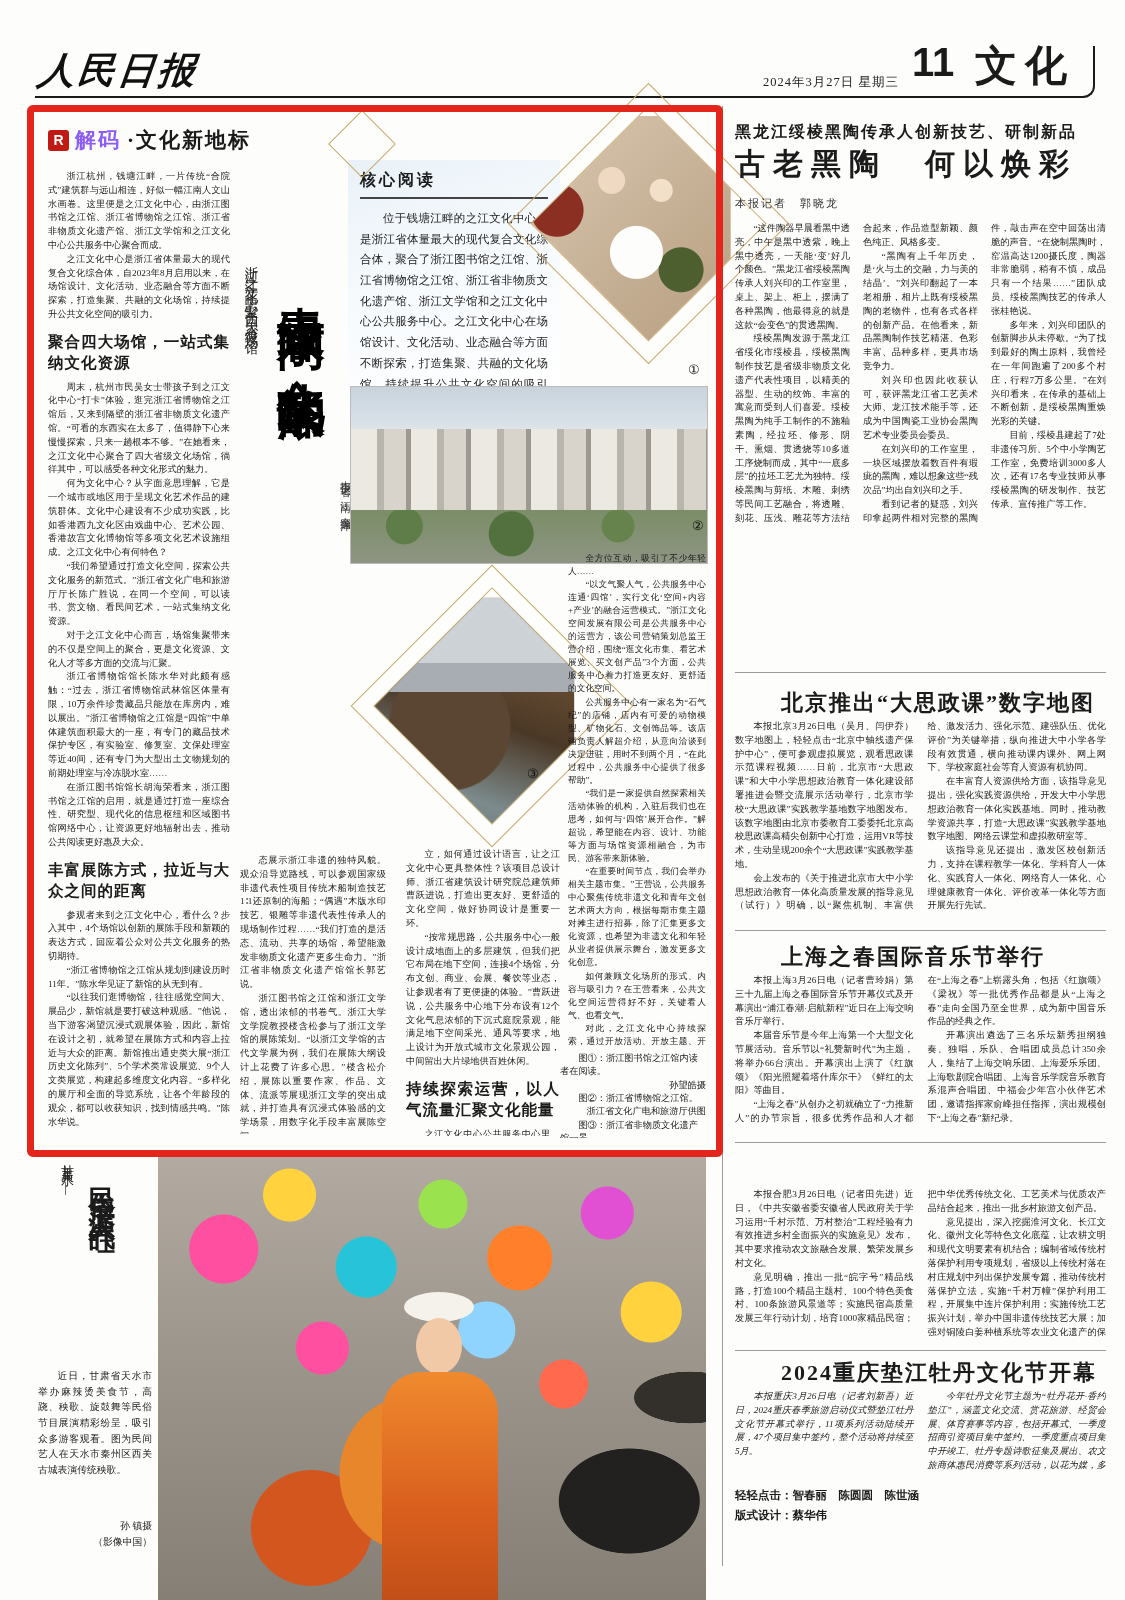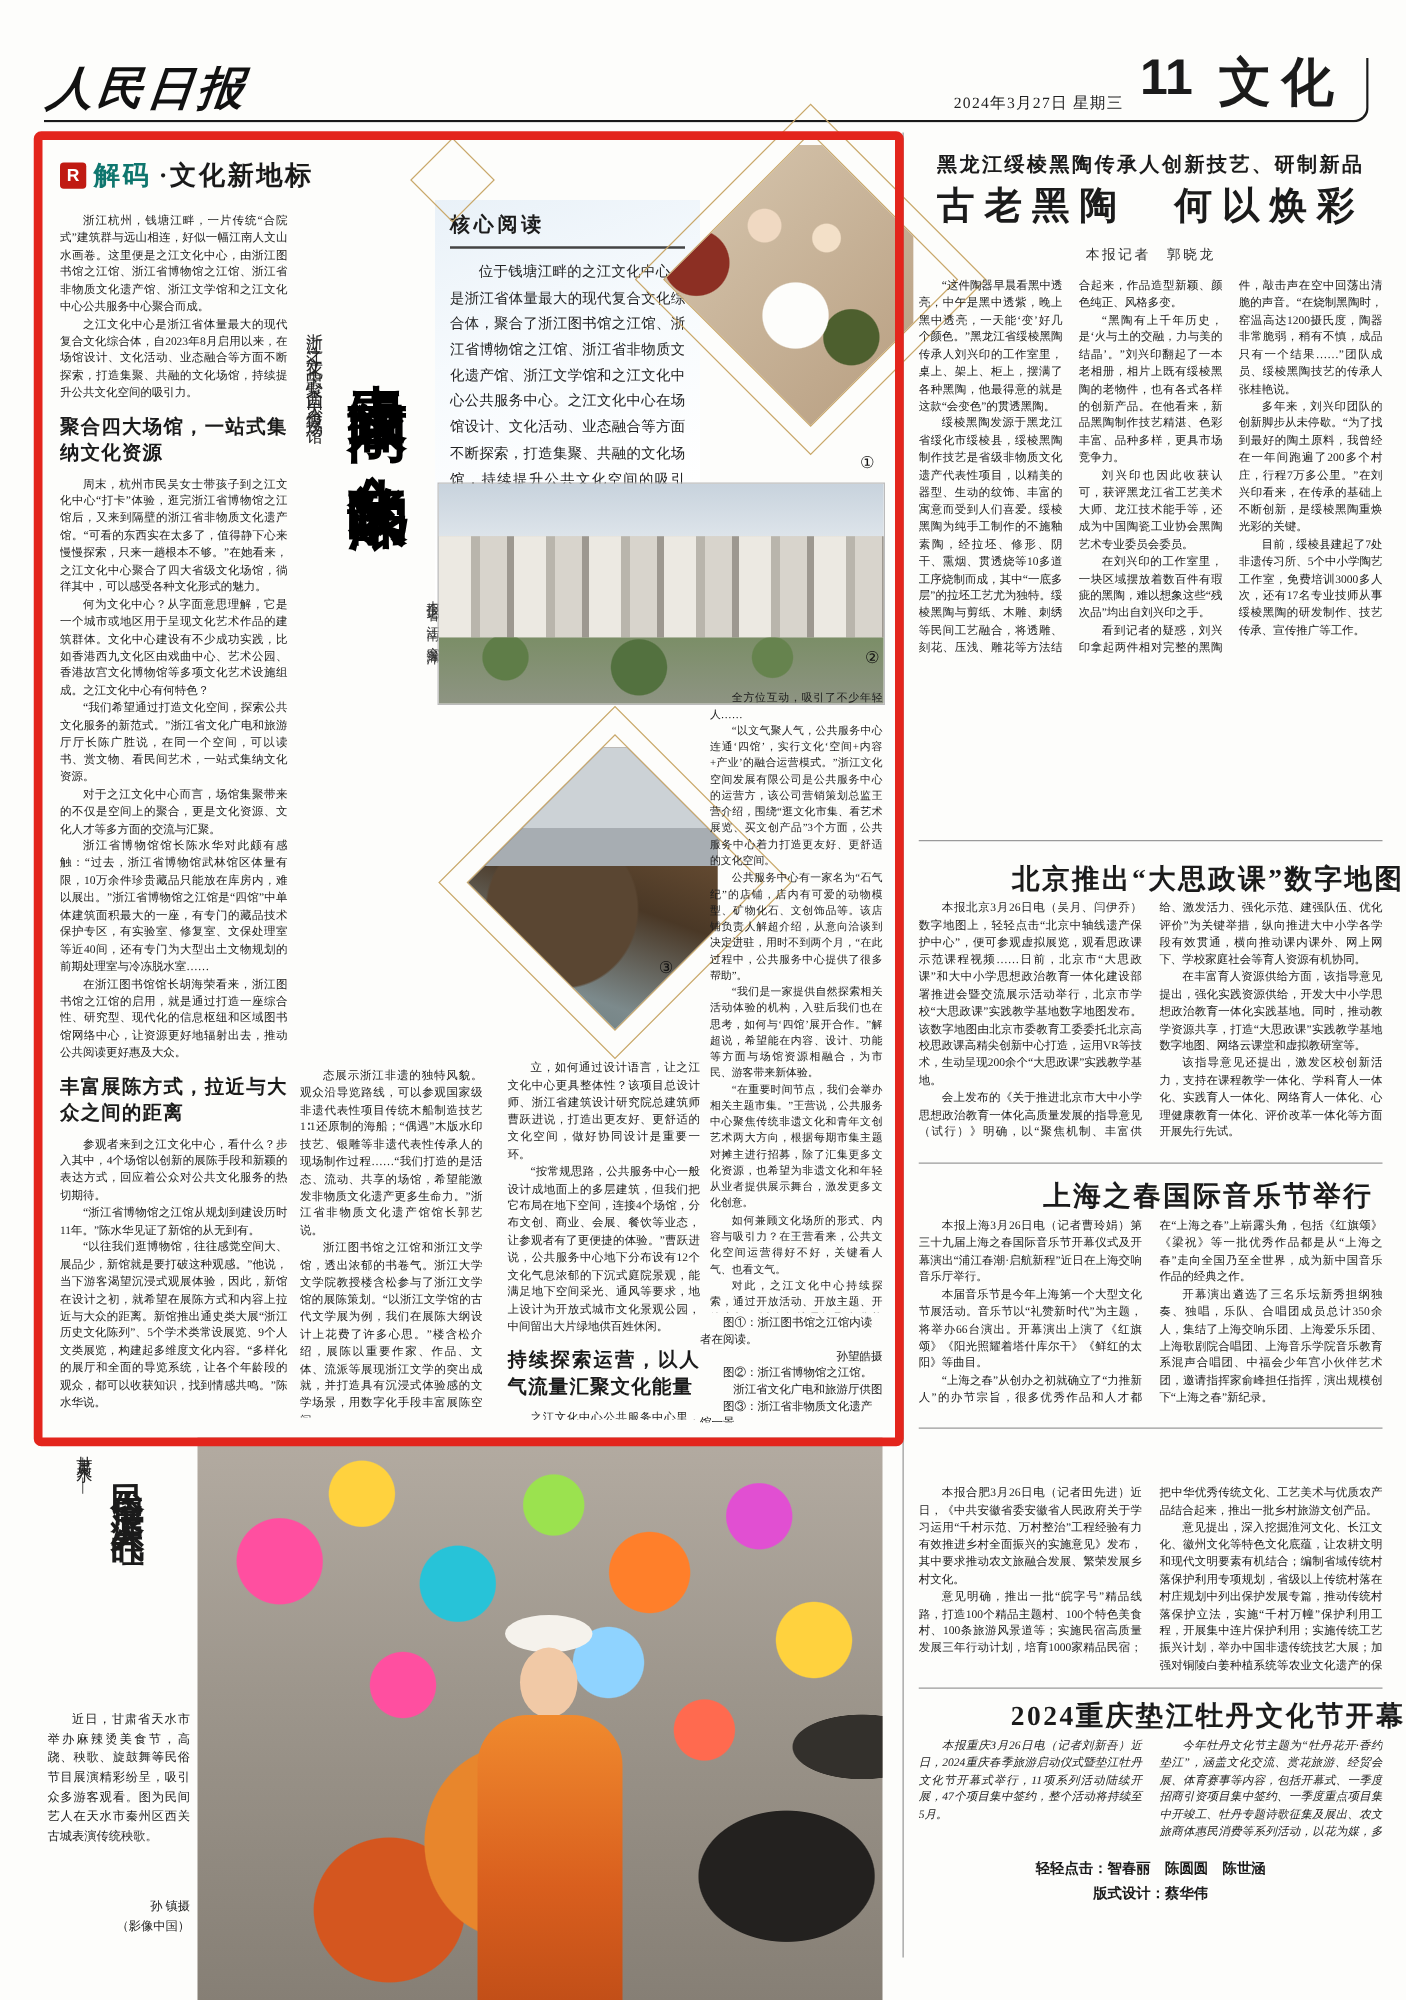--- a/index.html
+++ b/index.html
@@ -13,21 +13,21 @@
   .hdr-page{left:912px;top:40px;font-size:40px;font-weight:bold;font-family:"Liberation Sans","DejaVu Sans",sans-serif;}
   .hdr-section{left:975px;top:38px;font-size:42px;font-weight:bold;letter-spacing:8px;}
   .hdr-bracket{left:35px;top:46px;width:1058px;height:50px;border-bottom:2.5px solid #1a1a1a;
         border-right:2.5px solid #1a1a1a;border-bottom-right-radius:12px;}
   
   .red-box{left:27px;top:105px;width:682px;height:1038px;border:7px solid #e3251c;border-radius:6px;z-index:60;pointer-events:none;}
   
   .rubric{left:48px;top:126px;display:flex;align-items:center;gap:6px;}
   .rubric .ricon{width:21px;height:21px;background:#c01a12;color:#fff;font-weight:bold;
         font-family:"Liberation Sans",sans-serif;font-size:14px;display:flex;align-items:center;justify-content:center;border-radius:3px;}
-  .rubric .rred{font-size:21px;font-weight:bold;color:#0f766e;letter-spacing:2px;}
+  .rubric .rred{font-size:21px;font-weight:bold;color:#8b5cf6;letter-spacing:2px;}
   .rubric .rblk{font-size:21px;font-weight:bold;color:#1a1a1a;letter-spacing:2px;}
   .bodytxt{font-size:9.2px;line-height:1.5;text-align:justify;overflow:hidden;}
   .bodytxt p{margin:0;text-indent:2em;}
   .col1{left:48px;top:170px;width:182px;height:960px;}
   .sec-h{font-size:15.5px;line-height:1.35;font-weight:bold;letter-spacing:1px;margin:10px 0 7px;text-indent:0;
         font-family:"Liberation Serif",serif;}
   .kicker-v{left:242px;top:255px;height:430px;writing-mode:vertical-rl;font-size:13.5px;letter-spacing:5px;color:#222;}
   .title-v{left:259px;top:268px;height:590px;width:74px;writing-mode:vertical-rl;
         font-family:"Liberation Sans","DejaVu Sans",sans-serif;font-weight:900;font-size:48px;letter-spacing:4px;color:#000;}
   .byline-v{left:338px;top:472px;height:180px;writing-mode:vertical-rl;font-size:10.5px;letter-spacing:2px;color:#333;}
@@ -68,21 +68,21 @@
   .fig-num{font-size:13px;color:#111;}
   .col2{left:240px;top:854px;width:146px;height:280px;}
   .col3{left:406px;top:848px;width:154px;height:288px;}
   .col4{left:568px;top:552px;width:138px;height:498px;font-size:8.7px;}
   .caps{left:560px;top:1052px;width:146px;height:86px;font-size:9.2px;line-height:1.45;overflow:hidden;}
   .caps p{margin:0;text-indent:2em;}
   .caps .cap-c{display:block;text-align:right;}
   
   .vrule{left:722px;top:106px;width:1px;height:1460px;background:#999;}
   .hrule{height:1px;background:#9a9a9a;width:371px;left:735px;}
-  .r-center{width:371px;left:735px;text-align:center;}
+  .r-center{width:371px;left:735px;}
   .a-kicker{top:122px;font-size:16px;font-weight:bold;letter-spacing:2px;}
   .a-title{top:144px;font-size:30px;font-weight:900;letter-spacing:8px;}
   .a-byline{top:196px;font-size:11px;letter-spacing:2px;color:#333;}
   .a-body{left:735px;top:222px;width:371px;height:442px;column-count:3;column-gap:13px;}
   .news-title{font-size:22px;font-weight:900;letter-spacing:2px;margin-left:46px;}
   .b-title{top:688px;} .b-body{left:735px;top:720px;width:371px;height:204px;column-count:2;column-gap:14px;}
   .c-title{top:942px;} .c-body{left:735px;top:974px;width:371px;height:160px;column-count:2;column-gap:14px;}
   .d-title{top:1154px;} .d-body{left:735px;top:1188px;width:371px;height:154px;column-count:2;column-gap:14px;}
   .e-title{top:1358px;} .e-body{left:735px;top:1390px;width:371px;height:92px;column-count:2;column-gap:14px;font-style:italic;}
   .credits{top:1486px;font-size:11.5px;font-weight:bold;line-height:1.7;}

